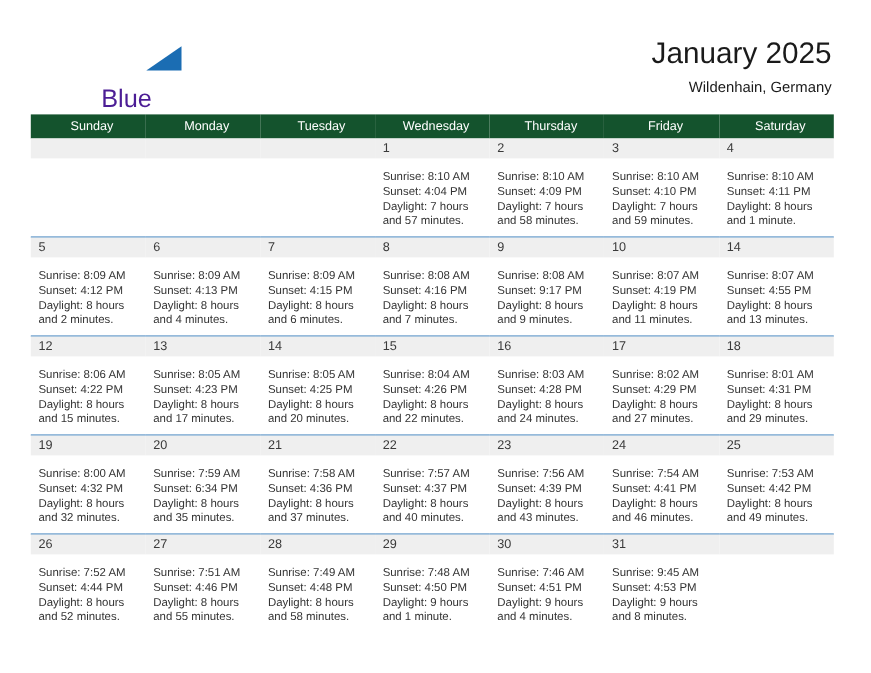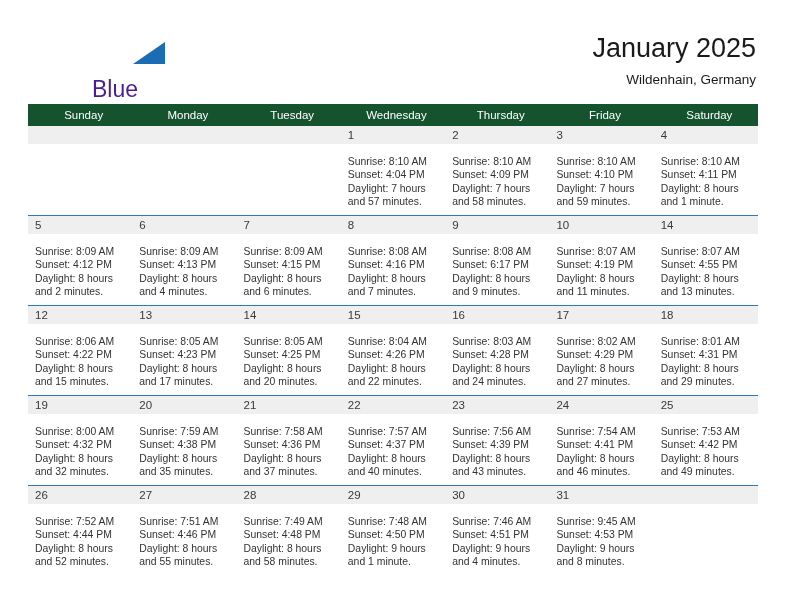--- a/index.html
+++ b/index.html
@@ -303,21 +303,21 @@
                 <div>Daylight: 8 hours</div>
                 <div>and 7 minutes.</div>
               </div>
             </div>
           </td>
           <td>
             <div class="cell">
               <div class="daynum-band">9</div>
               <div class="cell-body">
                 <div>Sunrise: 8:08 AM</div>
-                <div>Sunset: 6:17 PM</div>
+                <div>Sunset: 9:17 PM</div>
                 <div>Daylight: 8 hours</div>
                 <div>and 9 minutes.</div>
               </div>
             </div>
           </td>
           <td>
             <div class="cell">
               <div class="daynum-band">10</div>
               <div class="cell-body">
                 <div>Sunrise: 8:07 AM</div>
@@ -428,21 +428,21 @@
                 <div>Daylight: 8 hours</div>
                 <div>and 32 minutes.</div>
               </div>
             </div>
           </td>
           <td>
             <div class="cell">
               <div class="daynum-band">20</div>
               <div class="cell-body">
                 <div>Sunrise: 7:59 AM</div>
-                <div>Sunset: 4:38 PM</div>
+                <div>Sunset: 6:34 PM</div>
                 <div>Daylight: 8 hours</div>
                 <div>and 35 minutes.</div>
               </div>
             </div>
           </td>
           <td>
             <div class="cell">
               <div class="daynum-band">21</div>
               <div class="cell-body">
                 <div>Sunrise: 7:58 AM</div>

